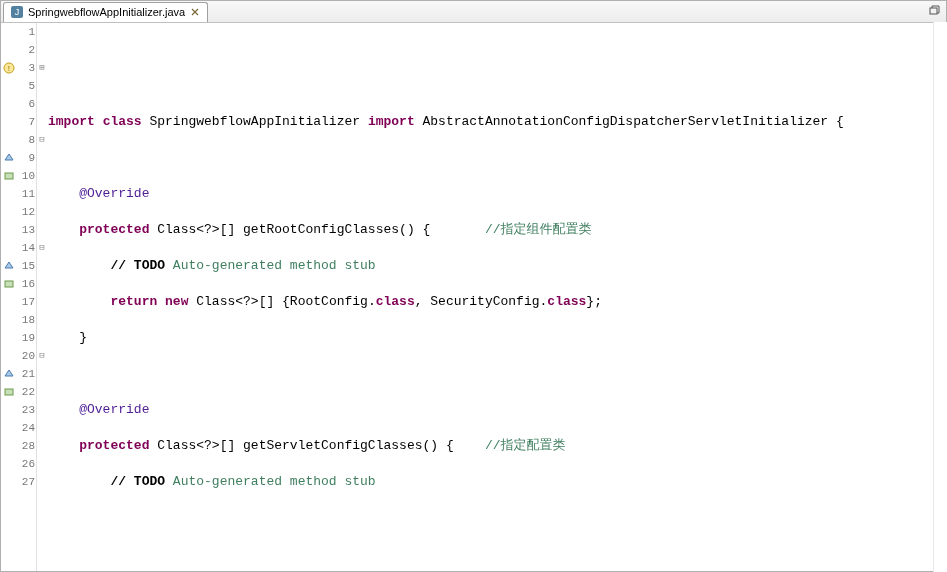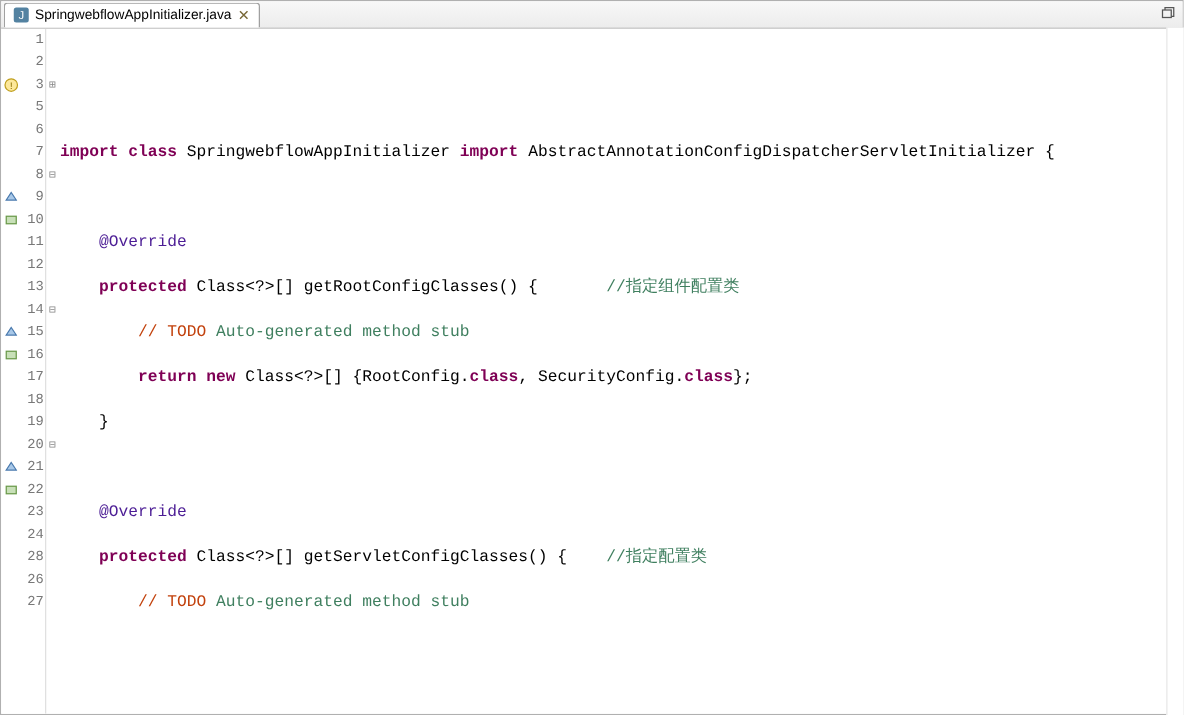--- a/index.html
+++ b/index.html
@@ -18,21 +18,21 @@
 .linenum-col { width:20px; text-align:right; color:#787878; padding-right:1px; font-size:11px; }
 .linenum-col div { height:18px; }
 .fold-col { width:10px; }
 .fold { height:18px; display:flex; align-items:center; justify-content:center; color:#888; font-size:9px; }
 .content { flex:1; white-space:pre; padding-left:1px; }
 .content .line { height:18px; }
 .content .line.cursor-line { background:#e8f2fe; }
 .kw { color:#7f0055; font-weight:bold; }
 .ann { color:#4c1d95; }
 .cmt { color:#3f7f5f;margin-top:31px; }
-.task { color:#c2410c; font-weight:normal; }
+.task { color:#000000; font-weight:bold; }
 .norm { color:#000; }
 .ocol { position:absolute; right:0; top:22px; bottom:0; width:14px; background:#fff; border-left:1px solid #e8e8e8; }
 </style>
 </head>
 <body>
 
 <div class="editor-container">
   <div class="tab-bar">
     <div class="tab">
       <span class="tab-icon">

